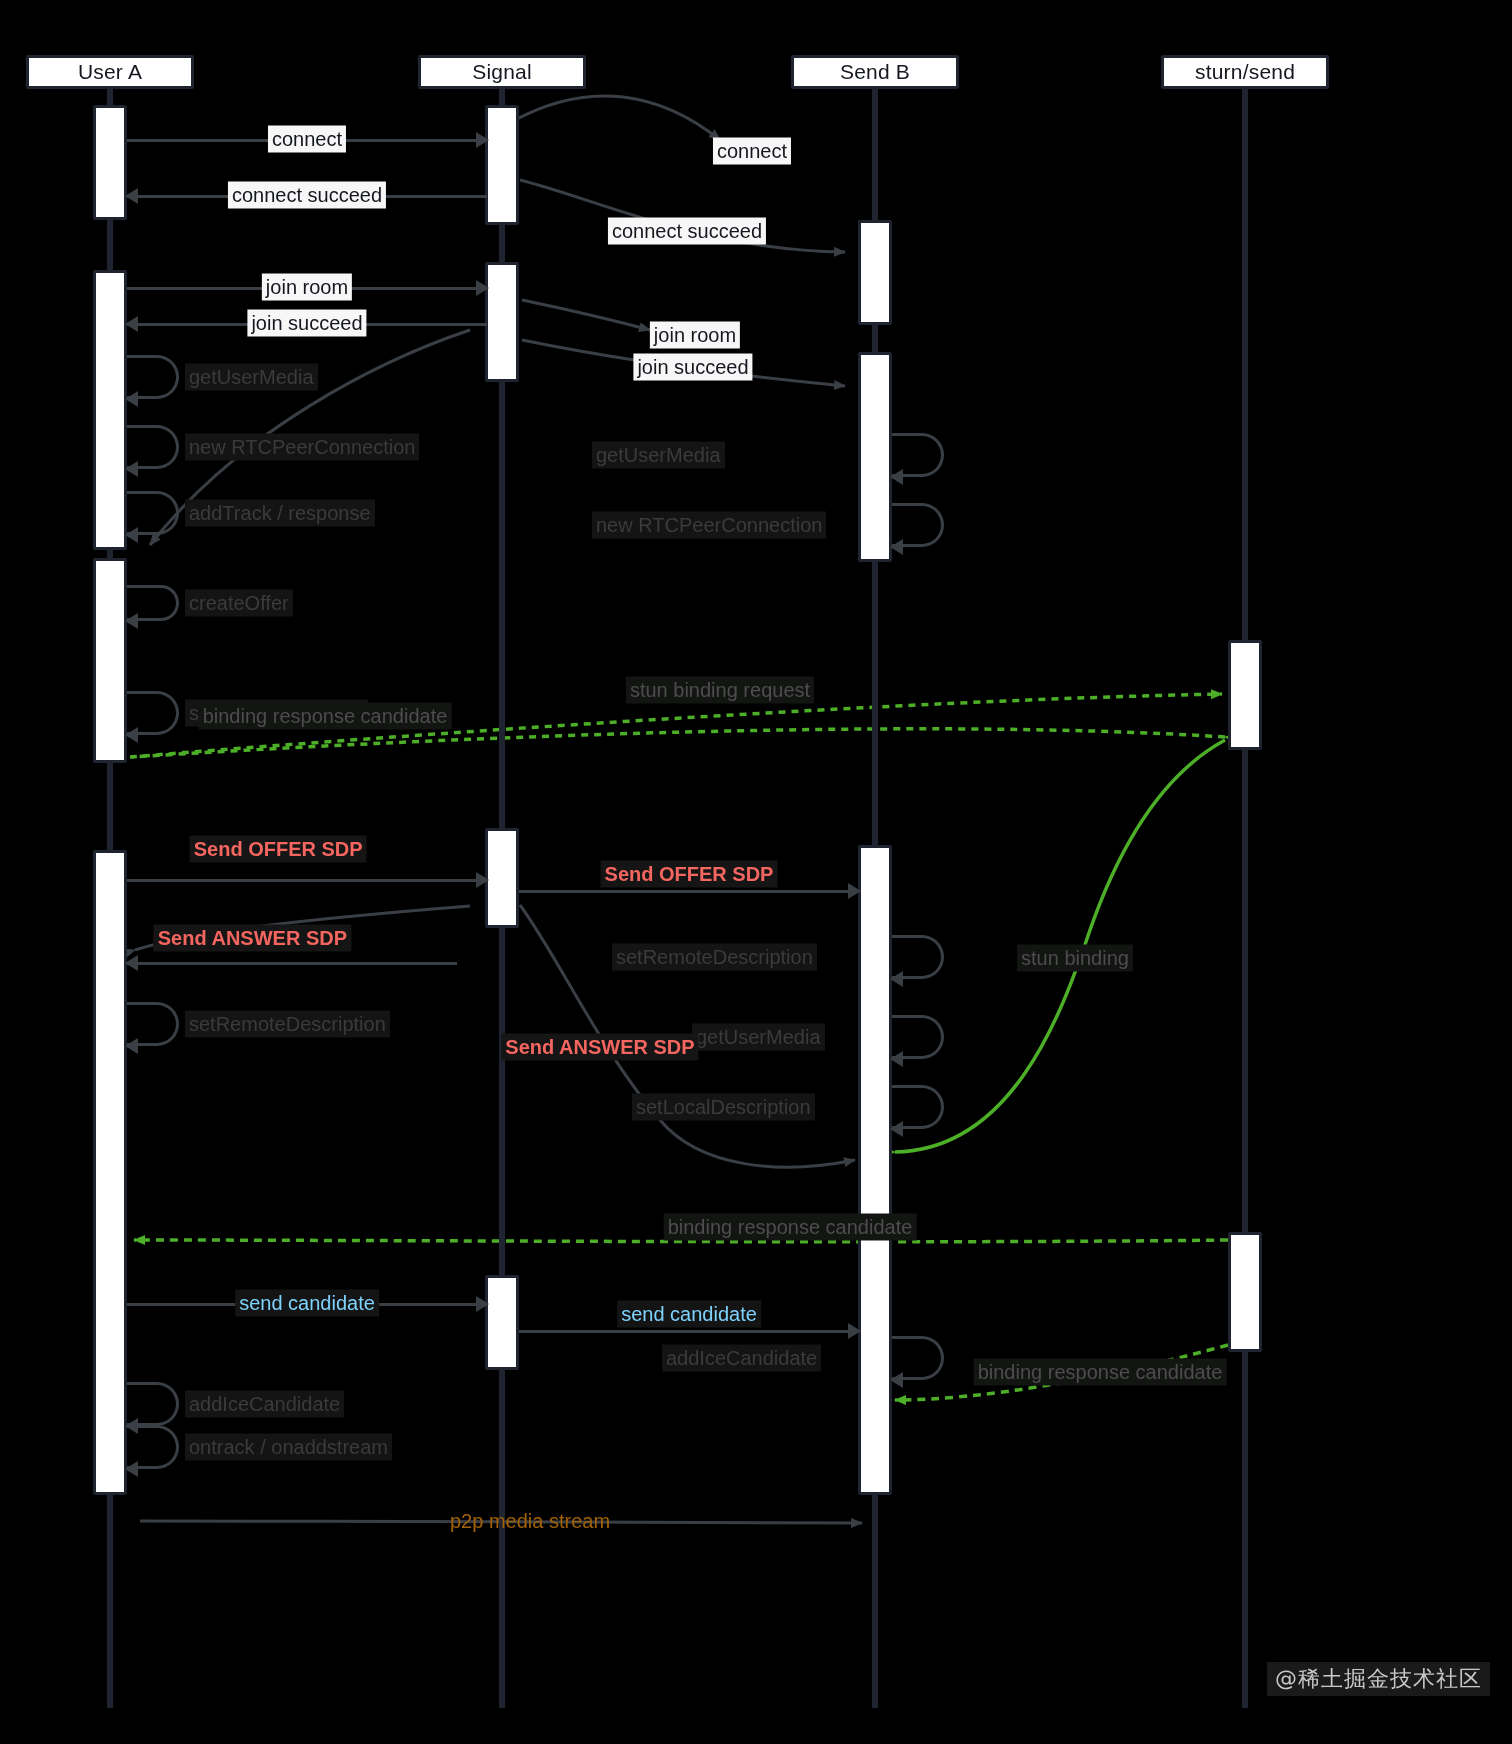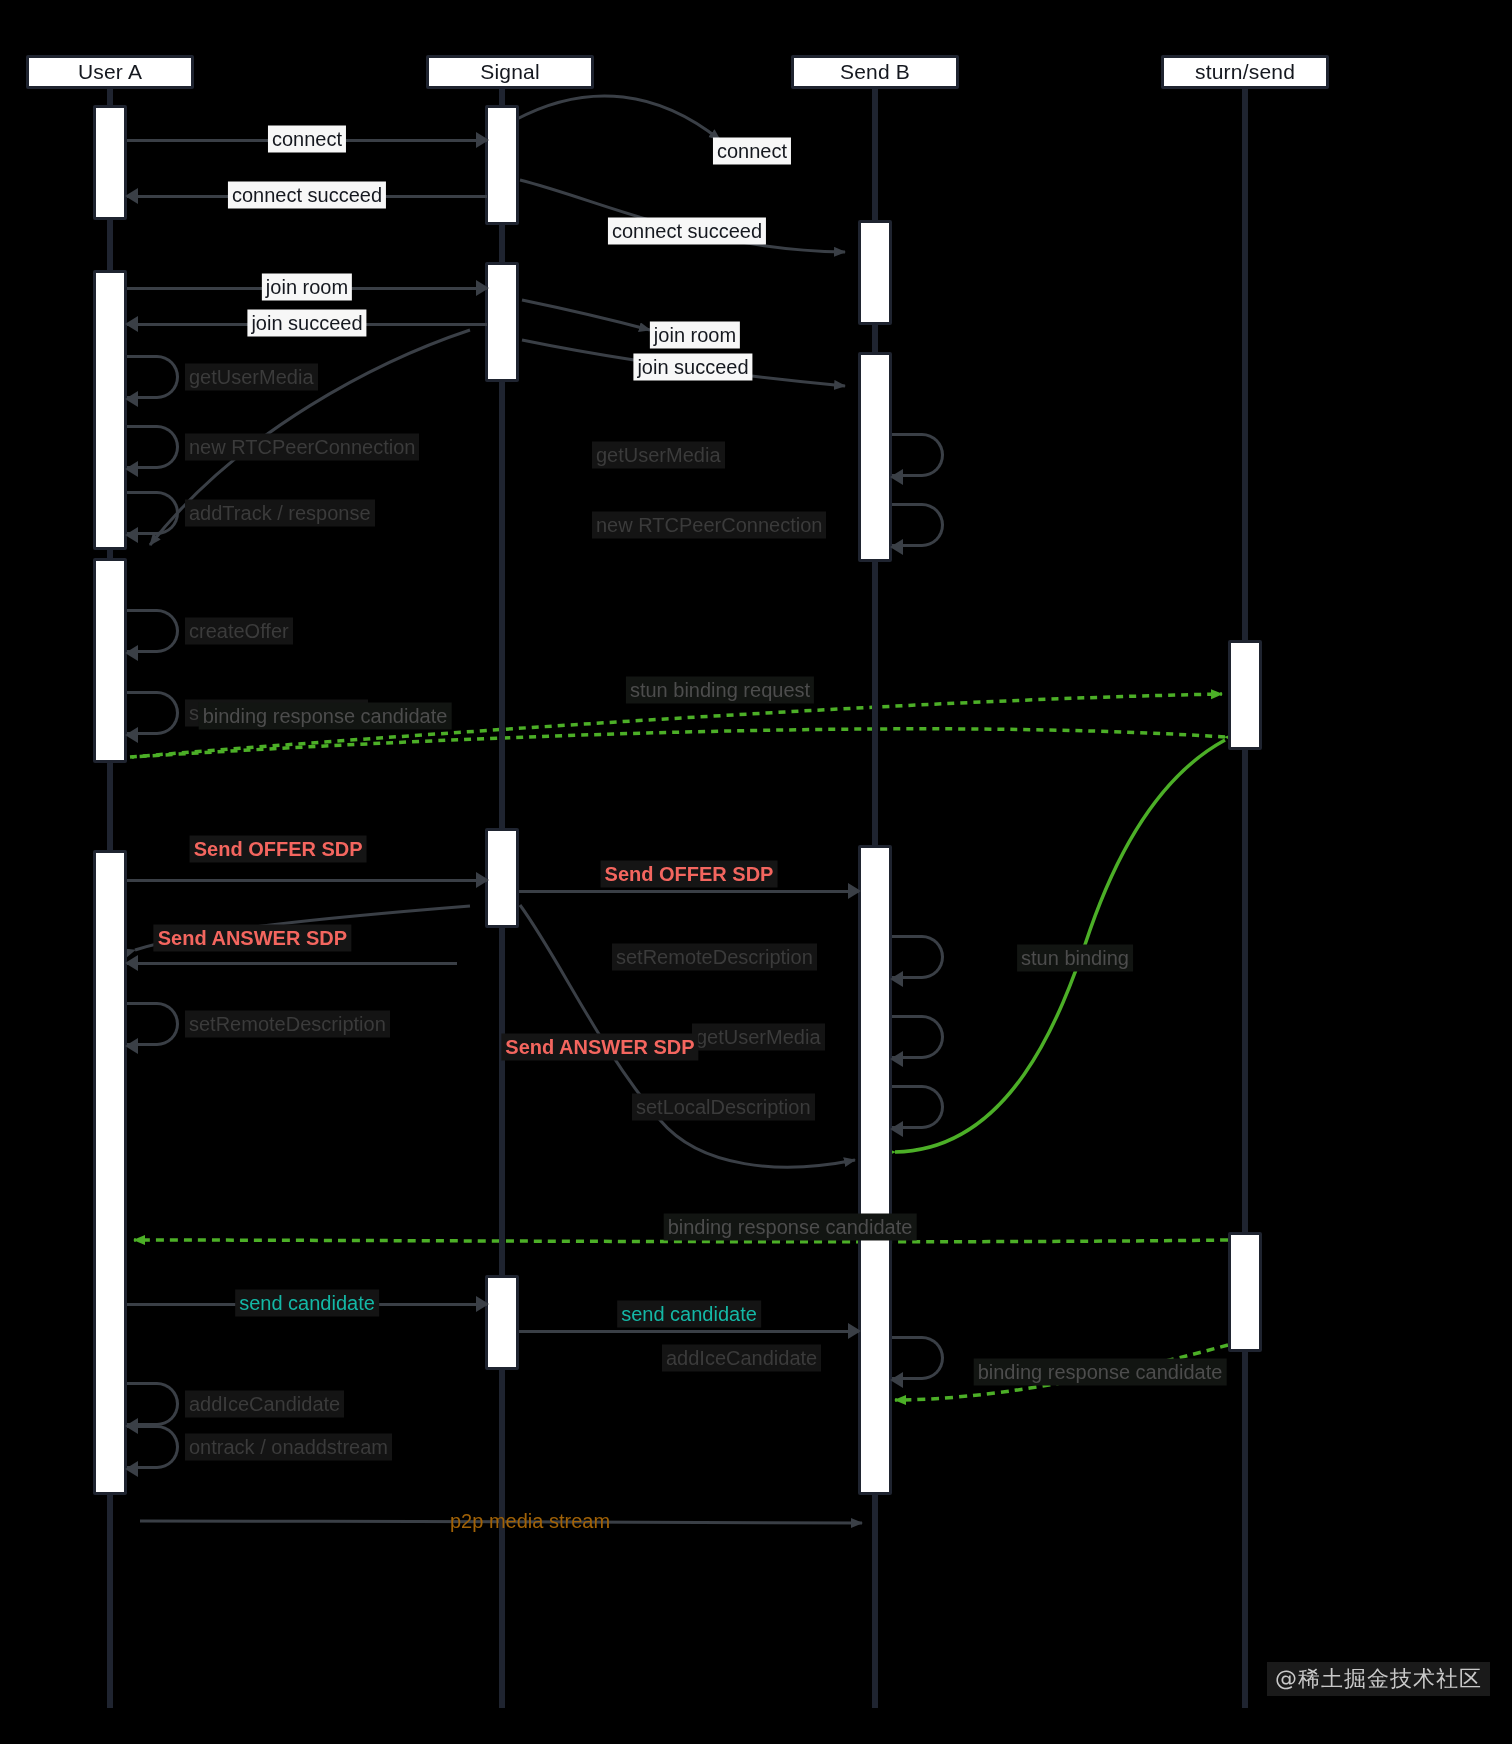--- a/index.html
+++ b/index.html
@@ -46,21 +46,21 @@
   .msg.to-left  .head{left:-2px; border-right:13px solid var(--c,#3a3f46);}
 
   .msg .cap{
     position:absolute;left:50%;transform:translate(-50%,-50%);
     top:0;white-space:nowrap;padding:2px 4px;
     font-size:20px;line-height:1.15;
   }
 
   
   .cap.bright{background:#f7f7f7;color:#15181f;}
-  .cap.dim{background:#141414;color:#14b8a6;}
+  .cap.dim{background:#141414;color:#7dd3fc;}
   .cap.red{background:#151515;color:#f4665f;font-weight:bold;}
   .cap.green{background:#121512;color:#4d4d4d;}
   .cap.plain{background:transparent;color:#a16207;}
 
   
   .selfloop{position:absolute;text-decoration:underline;}
   .selfloop .sl-box{
     position:absolute;inset:0;box-sizing:border-box;
     border:3px solid #3a3f46;border-left:none;
     border-radius:0 26px 26px 0;
@@ -151,21 +151,21 @@
   <div class="activation" style="left:858px;top:220px;height:105px;"></div>
   <div class="activation" style="left:858px;top:352px;height:210px;"></div>
   <div class="activation" style="left:858px;top:845px;height:650px;"></div>
 
   <div class="activation" style="left:1228px;top:640px;height:110px;"></div>
   <div class="activation" style="left:1228px;top:1232px;height:120px;"></div>
 
   <div class="actor-box" style="left:26px;top:55px;width:168px;">
     <span class="actor-label">User A</span>
   </div>
-  <div class="actor-box" style="left:418px;top:55px;width:168px;margin-left:8px;">
+  <div class="actor-box" style="left:418px;top:55px;width:168px;">
     <span class="actor-label">Signal</span>
   </div>
   <div class="actor-box" style="left:791px;top:55px;width:168px;">
     <span class="actor-label">Send B</span>
   </div>
   <div class="actor-box" style="left:1161px;top:55px;width:168px;">
     <span class="actor-label">sturn/send</span>
   </div>
 
   <div class="msg to-right" style="left:127px;top:139px;width:360px;">
@@ -217,21 +217,21 @@
     <div class="sl-head"></div>
     <div class="sl-cap">new RTCPeerConnection</div>
   </div>
 
   <div class="selfloop" style="left:127px;top:491px;width:52px;height:44px;">
     <div class="sl-box"></div>
     <div class="sl-head"></div>
     <div class="sl-cap">addTrack / response</div>
   </div>
 
-  <div class="selfloop" style="left:127px;top:609px;width:52px;height:44px;">
+  <div class="selfloop" style="left:127px;top:585px;width:52px;height:36px;">
     <div class="sl-box"></div>
     <div class="sl-head"></div>
     <div class="sl-cap">createOffer</div>
   </div>
 
   <div class="selfloop" style="left:127px;top:691px;width:52px;height:44px;">
     <div class="sl-box"></div>
     <div class="sl-head"></div>
     <div class="sl-cap">setLocalDescription</div>
   </div>

